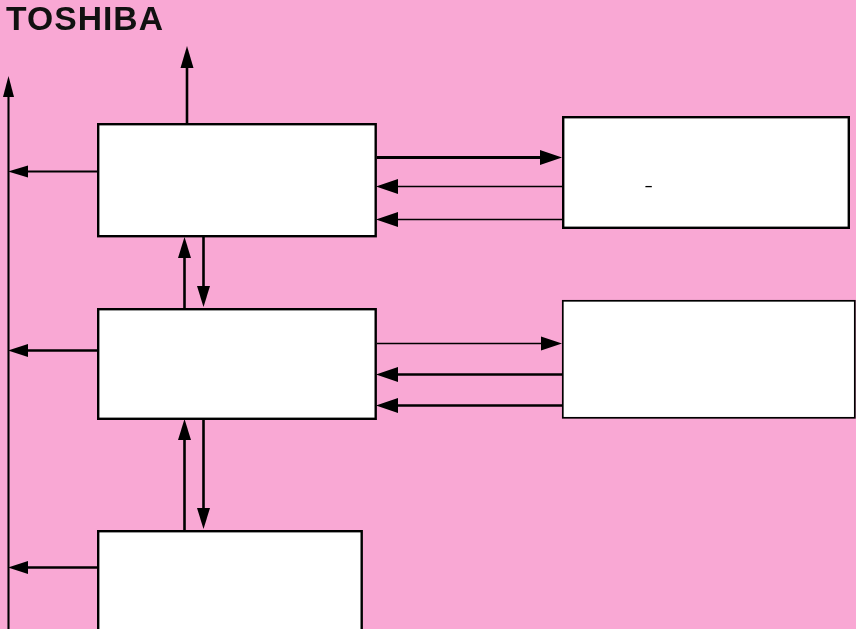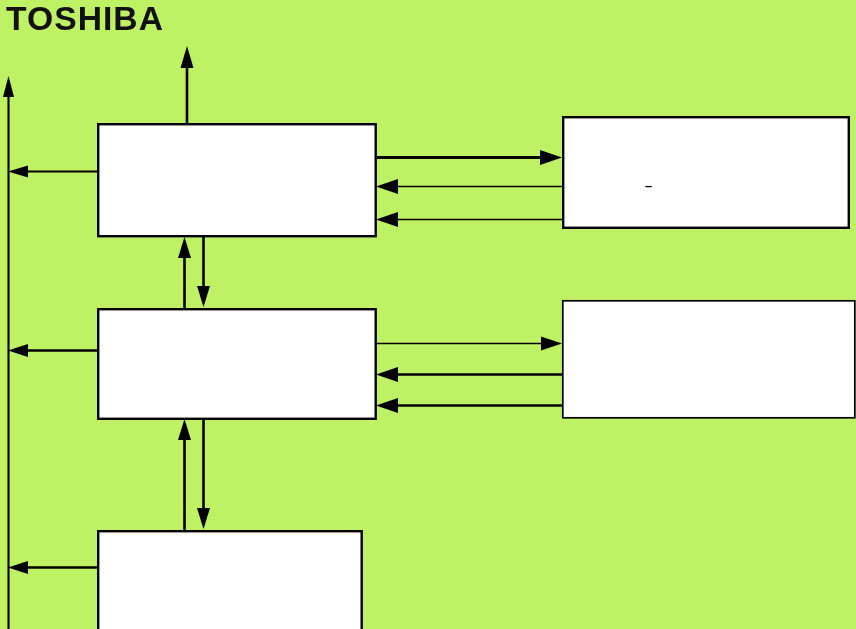--- a/index.html
+++ b/index.html
@@ -7,21 +7,21 @@
     padding: 0;
     background: #ffffff;
   }
   body {
     font-family: "Liberation Sans", sans-serif;
   }
   #page {
     position: relative;
     width: 856px;
     height: 629px;
-    background: #bef264;
+    background: #f9a8d4;
     overflow: hidden;
   }
   #brand-logo {
     position: absolute;
     left: 6px;
     top: 2px;
     font-family: "Liberation Sans", sans-serif;
     font-weight: bold;
     font-size: 33px;
     letter-spacing: 1.0px;

